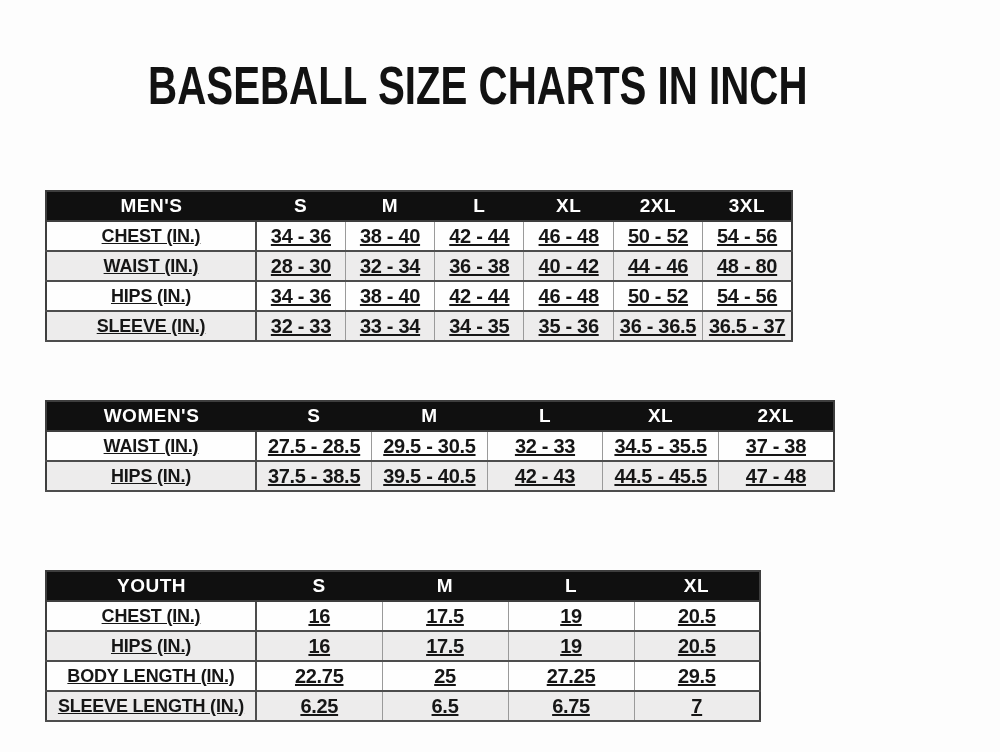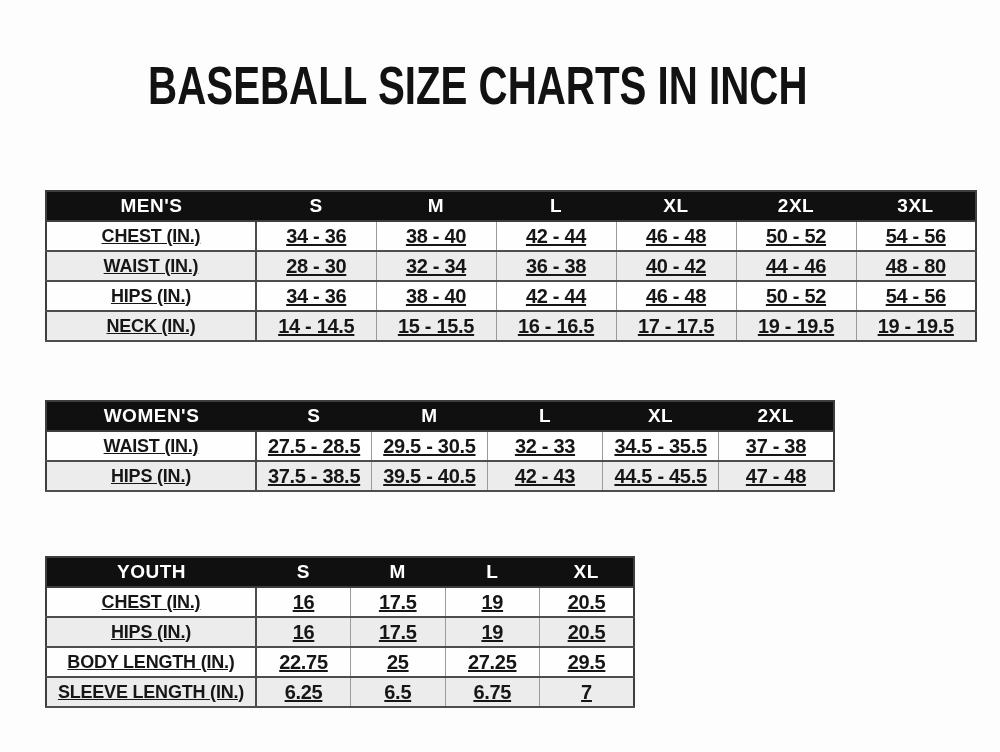--- a/index.html
+++ b/index.html
@@ -38,23 +38,23 @@
   #tables { position: absolute; inset: 0; }
   table.size-table {
     position: absolute;
     left: 45px;
     border-collapse: collapse;
     table-layout: fixed;
     border: 2px solid #3e3e3e;
     background: #fefefe;
     color: #161616;
   }
-  table.cols-6 { top: 190px; width: 932px; }
+  table.cols-6 { top: 190px; width: 748px; }
   table.cols-5 { top: 400px; width: 790px; padding-left: 17px; }
-  table.cols-4 { top: 556px; width: 590px; }
+  table.cols-4 { top: 570px; width: 716px; }
   col.label-col { width: 210px; }
   thead th {
     background: #101010;
     color: #ffffff;
     font-size: 19px;
     font-weight: 700;
     height: 28px;
     text-align: center;
     vertical-align: middle;
     letter-spacing: 0.5px;
@@ -139,27 +139,27 @@
           <tr>
             <th class="label" scope="row">HIPS (IN.)</th>
             <td>34 - 36</td>
             <td>38 - 40</td>
             <td>42 - 44</td>
             <td>46 - 48</td>
             <td>50 - 52</td>
             <td>54 - 56</td>
           </tr>
           <tr>
-            <th class="label" scope="row">NECK (IN.)</th>
-            <td>14 - 14.5</td>
-            <td>15 - 15.5</td>
-            <td>16 - 16.5</td>
-            <td>17 - 17.5</td>
-            <td>19 - 19.5</td>
-            <td>19 - 19.5</td>
+            <th class="label" scope="row">SLEEVE (IN.)</th>
+            <td>32 - 33</td>
+            <td>33 - 34</td>
+            <td>34 - 35</td>
+            <td>35 - 36</td>
+            <td>36 - 36.5</td>
+            <td>36.5 - 37</td>
           </tr>
         </tbody>
       </table>
       <table class="size-table cols-5">
         <colgroup>
           <col class="label-col">
           <col class="data-col">
           <col class="data-col">
           <col class="data-col">
           <col class="data-col">

